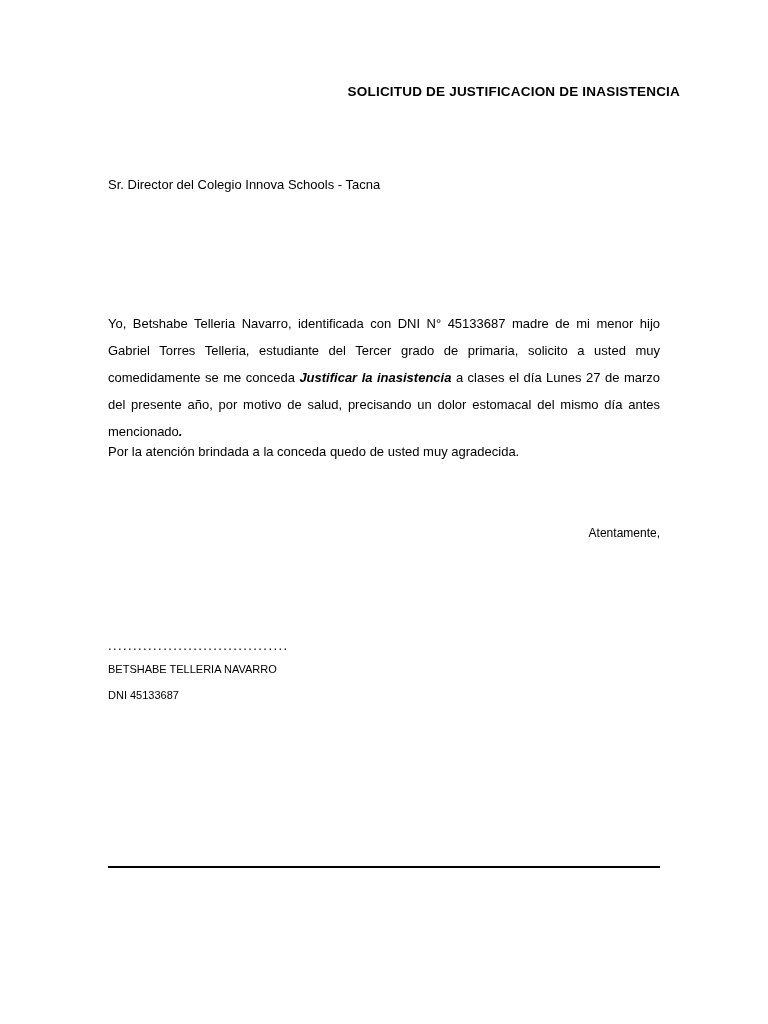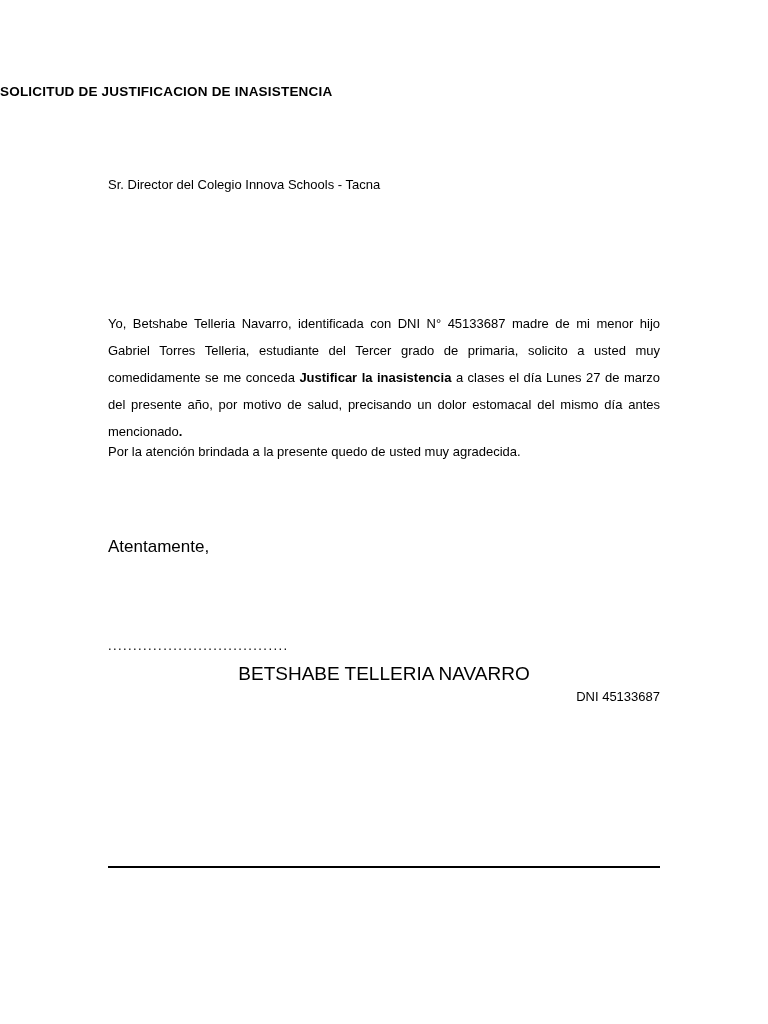--- a/index.html
+++ b/index.html
@@ -19,21 +19,21 @@
     width: 768px;
     height: 1024px;
     background: #ffffff;
     box-sizing: border-box;
   }
   .doc-title {
     position: absolute;
     top: 84px;
     left: 0;
     width: 680px;
-    text-align: left;
+    text-align: right;
     font-size: 13.5px;
     font-weight: bold;
     letter-spacing: 0.2px;
   }
   .body-block {
     position: absolute;
     left: 108px;
     width: 552px;
   }
   .addressee {
@@ -49,64 +49,63 @@
     font-size: 13px;
     line-height: 27px;
     text-align: justify;
   }
   .paragraph-thanks {
     top: 438px;
     font-size: 13px;
     line-height: 27px;
   }
   .closing {
-    top: 537px;
-    font-size: 17px;
+    top: 526px;
+    font-size: 12px;
+    text-align: right;
   }
   .sig-dots {
     top: 638px;
     font-size: 13px;
     letter-spacing: 1.4px;
     color: #000;
   }
   .sig-name {
     top: 663px;
-    font-size: 19px;
-    text-align: center;
+    font-size: 11px;
   }
   .sig-dni {
     top: 689px;
-    font-size: 13px;
-    text-align: right;
+    font-size: 11px;
   }
   .bottom-rule {
     position: absolute;
     left: 108px;
     top: 866px;
     width: 552px;
     height: 0;
     border-top: 2px solid #000000;
   }
-  b, .bold { font-weight: bold; }
+  b, .bold { font-weight: bold; font-style: italic; }
 </style>
 </head>
 <body>
 
 <div class="page">
 
   <div class="doc-title">SOLICITUD DE JUSTIFICACION DE INASISTENCIA</div>
 
   <div class="body-block addressee">Sr. Director del Colegio Innova Schools - Tacna</div>
 
 
   <div class="body-block paragraph-main">
     <span>Yo, Betshabe Telleria Navarro, identificada con DNI N° 45133687 madre de mi menor hijo Gabriel Torres Telleria, estudiante del Tercer grado de primaria, solicito a usted muy comedidamente se me conceda </span><b>Justificar la inasistencia</b><span> a clases el día Lunes 27 de marzo del presente año, por motivo de salud, precisando un dolor estomacal del mismo día antes mencionado</span><b>.</b>
   </div>
 
-  <div class="body-block paragraph-thanks">Por la atención brindada a la presente quedo de usted muy agradecida.</div>
+  <div class="body-block paragraph-thanks">Por la atención brindada a la conceda quedo de usted muy agradecida.</div>
 
   <div class="body-block closing">Atentamente,</div>
 
   <div class="body-block sig-dots">....................................</div>
 
   <div class="body-block sig-name">BETSHABE TELLERIA NAVARRO</div>
 
   <div class="body-block sig-dni">DNI 45133687</div>
 
   <div class="bottom-rule"></div>

